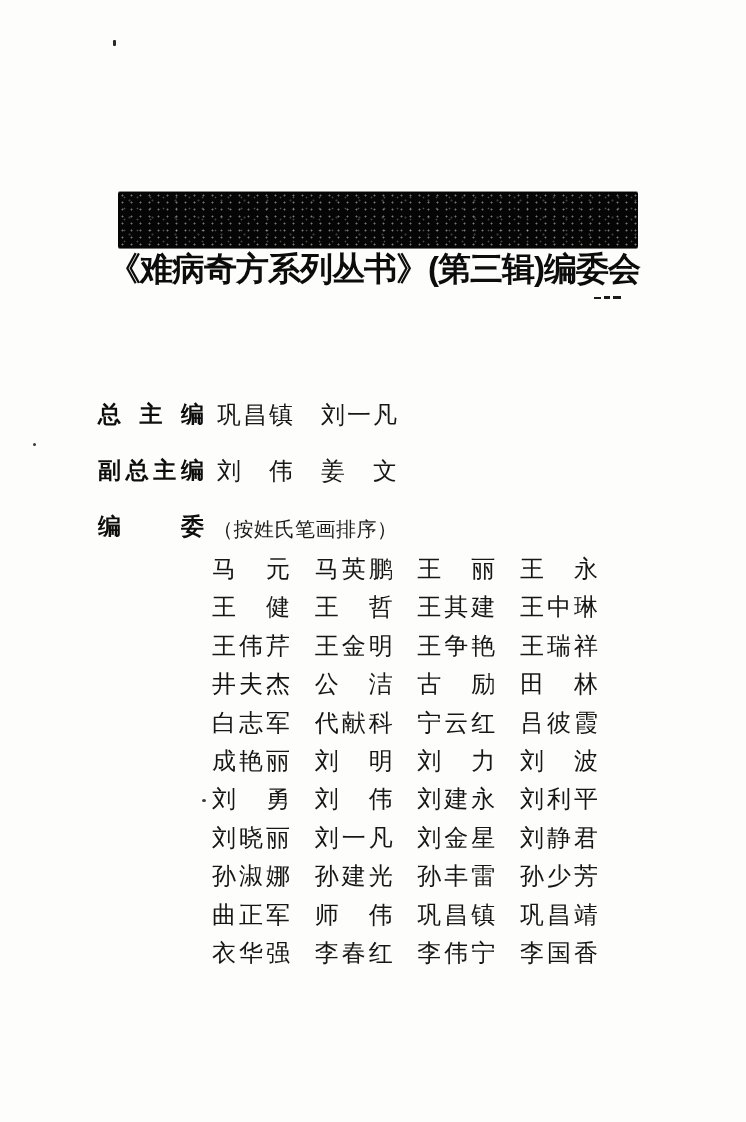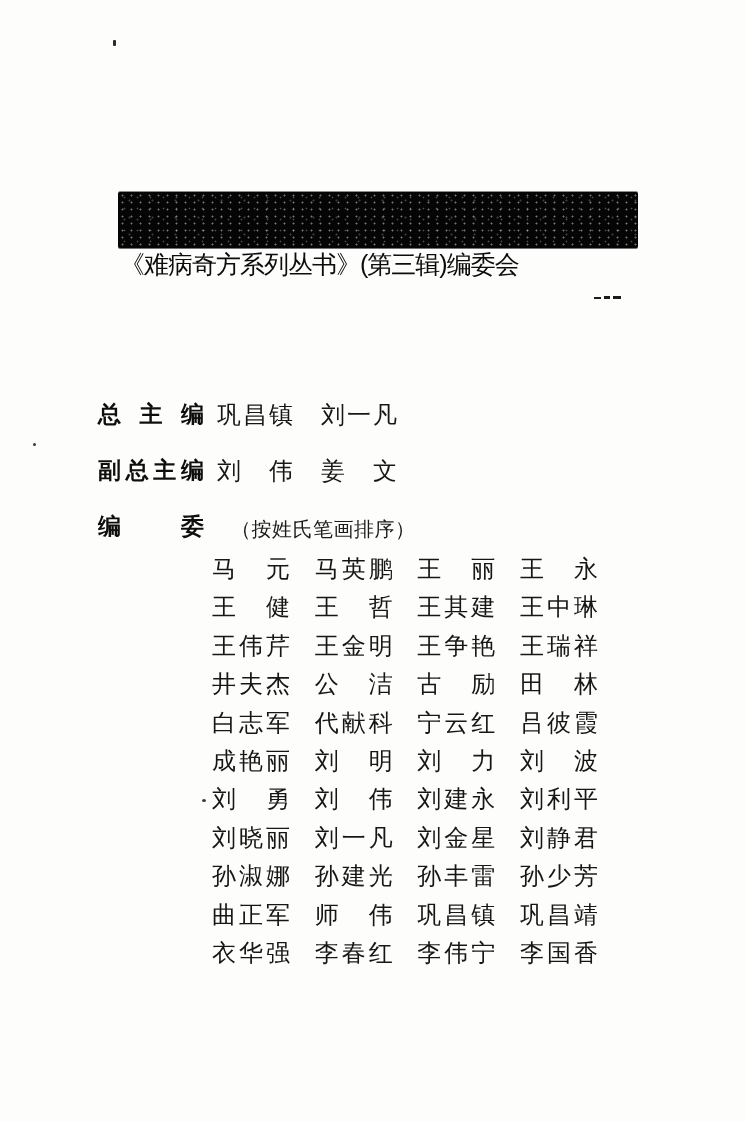--- a/index.html
+++ b/index.html
@@ -23,24 +23,24 @@
     background-image:
       radial-gradient(circle, rgba(255,255,255,0.45) 0.6px, transparent 1.4px),
       radial-gradient(circle, rgba(255,255,255,0.30) 0.5px, transparent 1.2px),
       radial-gradient(circle, rgba(255,255,255,0.22) 0.6px, transparent 1.5px);
     background-size: 9px 7px, 13px 11px, 23px 17px;
     border-radius: 2px;
     box-shadow: 0 1px 0 rgba(0,0,0,0.55), 0 -1px 0 rgba(0,0,0,0.45);
   }
   .book-title {
     position: absolute;
-    left: 120px; top: 250px;
+    left: 108px; top: 250px;
     width: 540px;
-    font-size: 25px;
-    font-weight: 400;
+    font-size: 33px;
+    font-weight: 700;
     letter-spacing: -1px;
     white-space: nowrap;
     line-height: 1.15;
     color: #0c0c0c;
   }
   
   .speck { position: absolute; background: #2a2a2a; }
   .speck-top { left: 113px; top: 40px; width: 3px; height: 6px; border-radius: 1px; }
   .dot { position: absolute; background: #3a3a3a; border-radius: 50%; }
   .dot-left-margin { left: 33px; top: 443px; width: 3px; height: 3px; }
@@ -70,21 +70,21 @@
     color: #0e0e0e;
   }
   .role-names { display: flex; gap: 28px; margin-left: 13px; }
   .editor-name {
     width: 76px;
     font-size: 24px;
     line-height: 1.05;
     color: #161616;
   }
   .sort-note {
-    margin-left: 27px;
+    margin-left: 9px;
     font-size: 20px;
     line-height: 1.2;
     padding-top: 3px;
     letter-spacing: 0.5px;
     color: #1a1a1a;
   }
 
   
   .members-grid {
     position: absolute;

